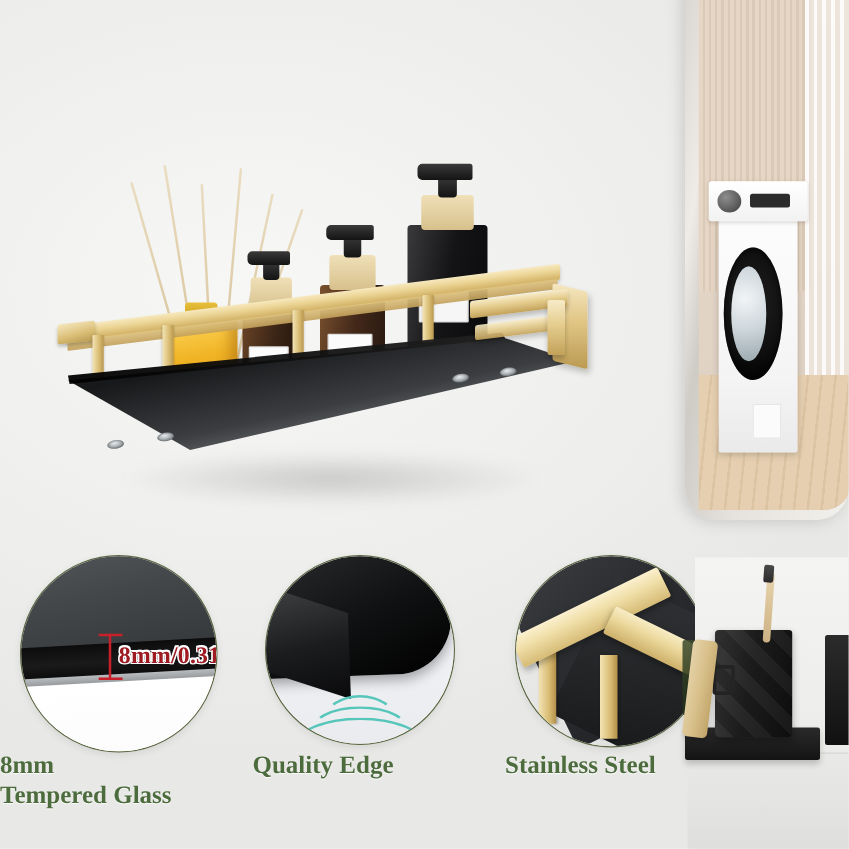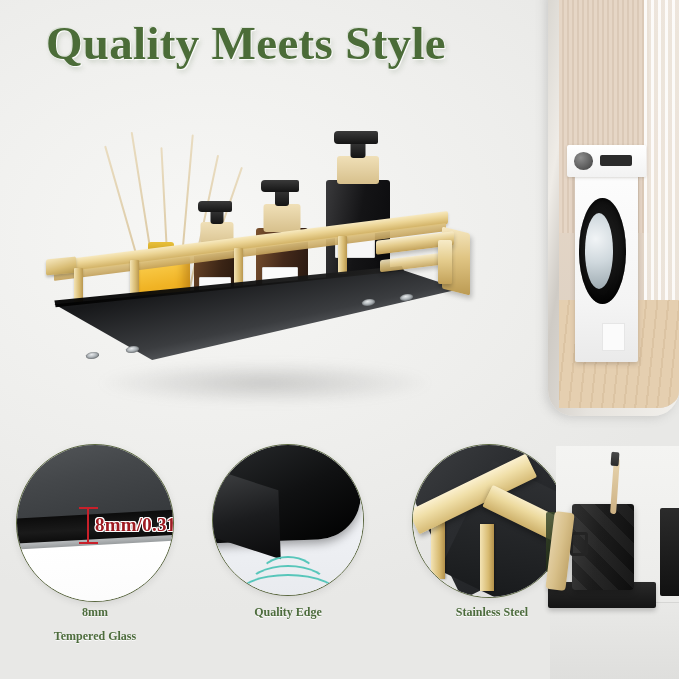--- a/index.html
+++ b/index.html
@@ -188,24 +188,24 @@
 
   
   .feature{position:absolute;}
   .circle{
     position:absolute;border-radius:50%;overflow:hidden;
     border:1px solid #59663f;
     background:#fafaf9;
     box-shadow:0 2px 6px rgba(120,120,120,.18);
   }
   .cap{
-    position:absolute;text-align:center;
+    position:absolute;
     font-family:"Liberation Serif", serif;
     font-weight:bold;color:#4d6c3d;
-    font-size:12px;line-height:24px;
+    font-size:20px;line-height:24px;
     text-shadow:0 1px 0 rgba(255,255,255,.9);
     white-space:pre-line;
   }
 
   
   .c1-darktop{position:absolute;left:-10%;top:-6%;width:126%;height:52%;
     background:linear-gradient(170deg,#55585b 0%,#44474a 45%,#35383b 100%);
     transform:rotate(-3.2deg);}
   .c1-band{position:absolute;left:-12%;top:44%;width:130%;height:17%;
     background:linear-gradient(180deg,#0c0c0c,#1a1a1a 55%,#0a0a0a);
@@ -314,21 +314,20 @@
   .tb-right{position:absolute;left:104px;top:62px;width:26px;height:88px;
     background:linear-gradient(180deg,#2b2b2b,#111);border-radius:2px;}
   .tb-left-dark{position:absolute;left:-10px;top:66px;width:10px;height:60px;
     background:linear-gradient(180deg,#3b4a2c,#243018);border-radius:2px;opacity:.85;}
 </style>
 </head>
 <body>
 
 <div id="stage">
 
-  <div class="headline">Quality Meets Style</div>
 
   <div class="mirror-wrap">
     <div class="mirror-frame">
       <div class="mirror-inner">
         <div class="m-slatwall"></div>
         <div class="m-curtain"></div>
         <div class="m-floor"></div>
         <div class="m-washer">
           <div class="m-panel">
             <div class="m-knob"></div>

